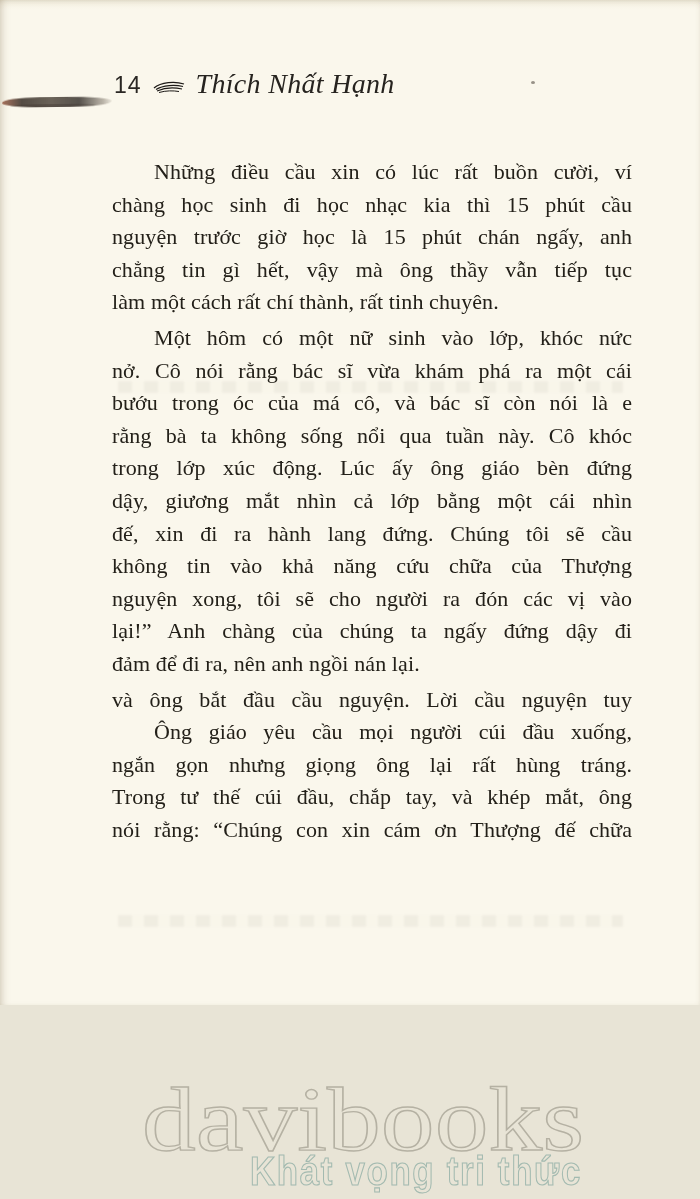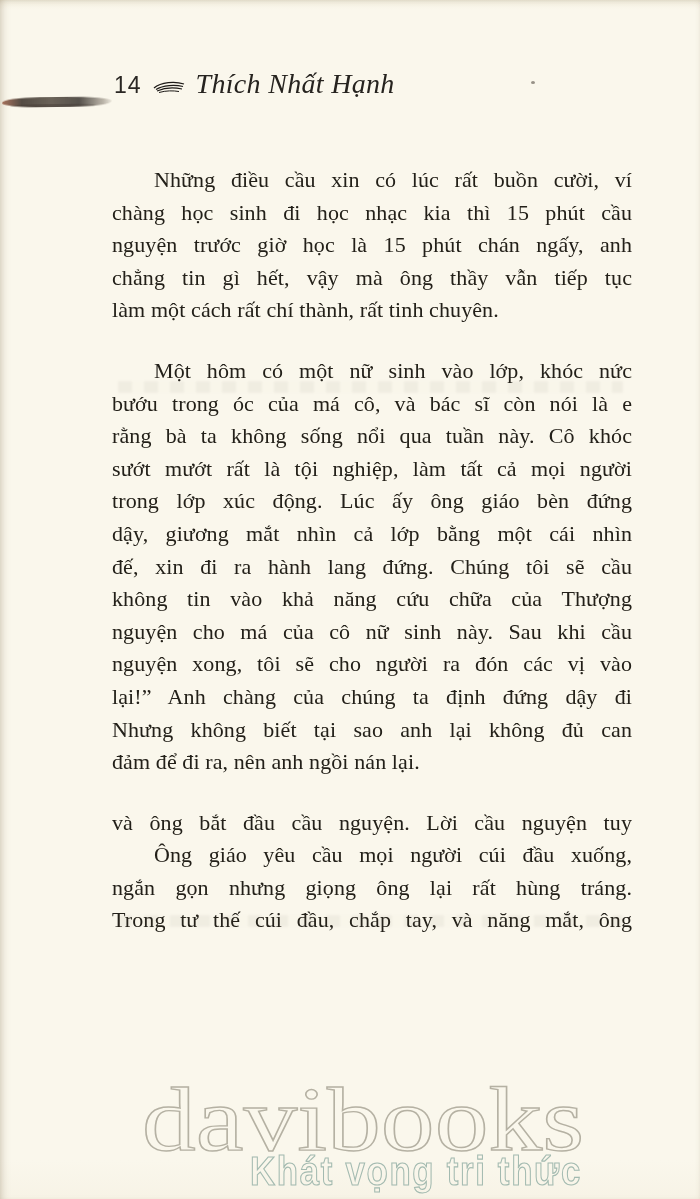--- a/index.html
+++ b/index.html
@@ -2,21 +2,21 @@
 <html><head>
 <meta charset="utf-8">
 <style>
   html,body{margin:0;padding:0;}
   body{
     width:700px;height:1199px;overflow:hidden;
     font-family:"Liberation Serif","DejaVu Serif",serif;
     background:#e8e4d6;
   }
   .page{
-    position:relative;width:700px;height:1199px;
+    position:relative;width:700px;height:1005px;
     background:linear-gradient(180deg,#f5f1e2 0,#faf7ec 10px,#faf7ec 1160px,#f7f3e6 1199px);
     box-shadow:inset 7px 0 9px -6px rgba(120,100,70,.35),
                inset 0 5px 7px -5px rgba(120,100,70,.22),
                inset -3px 0 6px -4px rgba(120,100,70,.15);
     color:#232019;
   }
   
   .header{
     position:absolute;left:114px;top:68px;
     display:flex;align-items:baseline;gap:11px;
@@ -59,23 +59,23 @@
   .wm-brand{
     font-family:"Liberation Serif","DejaVu Serif",serif;
     font-size:92px;fill:none;stroke-width:1.4;
   }
   .wm-slogan{
     font-family:"Liberation Sans","DejaVu Sans",sans-serif;
     font-size:41px;font-weight:bold;fill:none;stroke-width:1.2;
     letter-spacing:2px;
   }
   
-  .bodytext{position:absolute;left:112px;top:164px;width:520px;}
+  .bodytext{position:absolute;left:112px;top:156px;width:520px;}
   .para{margin:0;padding:0;}
-  .para + .para{margin-top:28px;}
+  .para + .para{margin-top:3px;}
   .line{
     display:block;height:32.6px;line-height:32.6px;
     font-size:22px;letter-spacing:.1px;
     text-align:justify;text-align-last:justify;
     -moz-text-align-last:justify;
   }
   .line.first{text-indent:42px;}
   .line.last{text-align-last:left;-moz-text-align-last:left;}
   .speck{position:absolute;left:531px;top:81px;width:4px;height:3px;
     background:rgba(70,62,52,.55);border-radius:50%;}
@@ -109,37 +109,36 @@
   <div class="bodytext">
     <p class="para">
       <span class="line first">Những điều cầu xin có lúc rất buồn cười, ví</span>
       <span class="line">chàng học sinh đi học nhạc kia thì 15 phút cầu</span>
       <span class="line">nguyện trước giờ học là 15 phút chán ngấy, anh</span>
       <span class="line">chẳng tin gì hết, vậy mà ông thầy vẫn tiếp tục</span>
       <span class="line last">làm một cách rất chí thành, rất tinh chuyên.</span>
     </p>
     <p class="para">
       <span class="line first">Một hôm có một nữ sinh vào lớp, khóc nức</span>
+      <span class="line">nở. Cô nói rằng bác sĩ vừa khám phá ra một cái</span>
       <span class="line">bướu trong óc của má cô, và bác sĩ còn nói là e</span>
       <span class="line">rằng bà ta không sống nổi qua tuần này. Cô khóc</span>
-      <span class="line">sướt mướt rất là tội nghiệp, làm tất cả mọi người</span>
       <span class="line">trong lớp xúc động. Lúc ấy ông giáo bèn đứng</span>
       <span class="line">dậy, giương mắt nhìn cả lớp bằng một cái nhìn</span>
       <span class="line">đế, xin đi ra hành lang đứng. Chúng tôi sẽ cầu</span>
       <span class="line">không tin vào khả năng cứu chữa của Thượng</span>
-      <span class="line">nguyện cho má của cô nữ sinh này. Sau khi cầu</span>
       <span class="line">nguyện xong, tôi sẽ cho người ra đón các vị vào</span>
-      <span class="line">lại!” Anh chàng của chúng ta định đứng dậy đi</span>
-      <span class="line">Nhưng không biết tại sao anh lại không đủ can</span>
+      <span class="line">lại!” Anh chàng của chúng ta ngấy đứng dậy đi</span>
       <span class="line last">đảm để đi ra, nên anh ngồi nán lại.</span>
     </p>
     <p class="para">
       <span class="line">và ông bắt đầu cầu nguyện. Lời cầu nguyện tuy</span>
       <span class="line first">Ông giáo yêu cầu mọi người cúi đầu xuống,</span>
       <span class="line">ngắn gọn nhưng giọng ông lại rất hùng tráng.</span>
-      <span class="line">Trong tư thế cúi đầu, chắp tay, và năng mắt, ông</span>
+      <span class="line">Trong tư thế cúi đầu, chắp tay, và khép mắt, ông</span>
+      <span class="line">nói rằng: “Chúng con xin cám ơn Thượng đế chữa</span>
     </p>
   </div>
 
   <div class="ghost g1"></div>
   <div class="ghost g2"></div>
 
 </div>
 
 </body></html>

